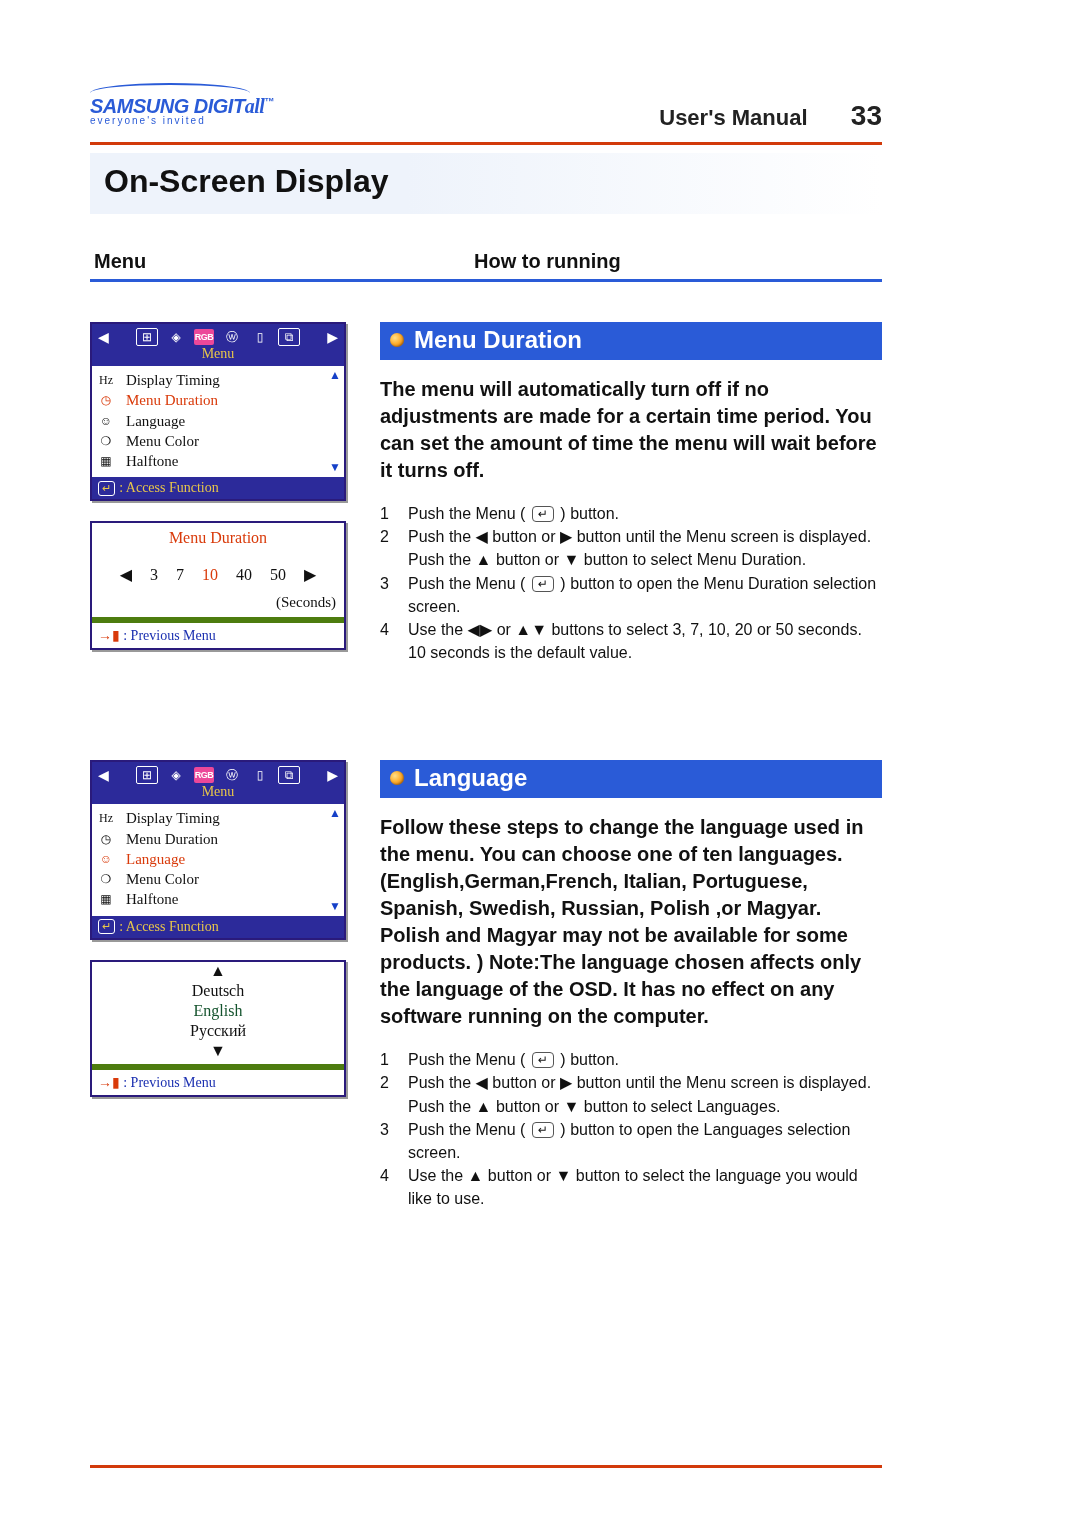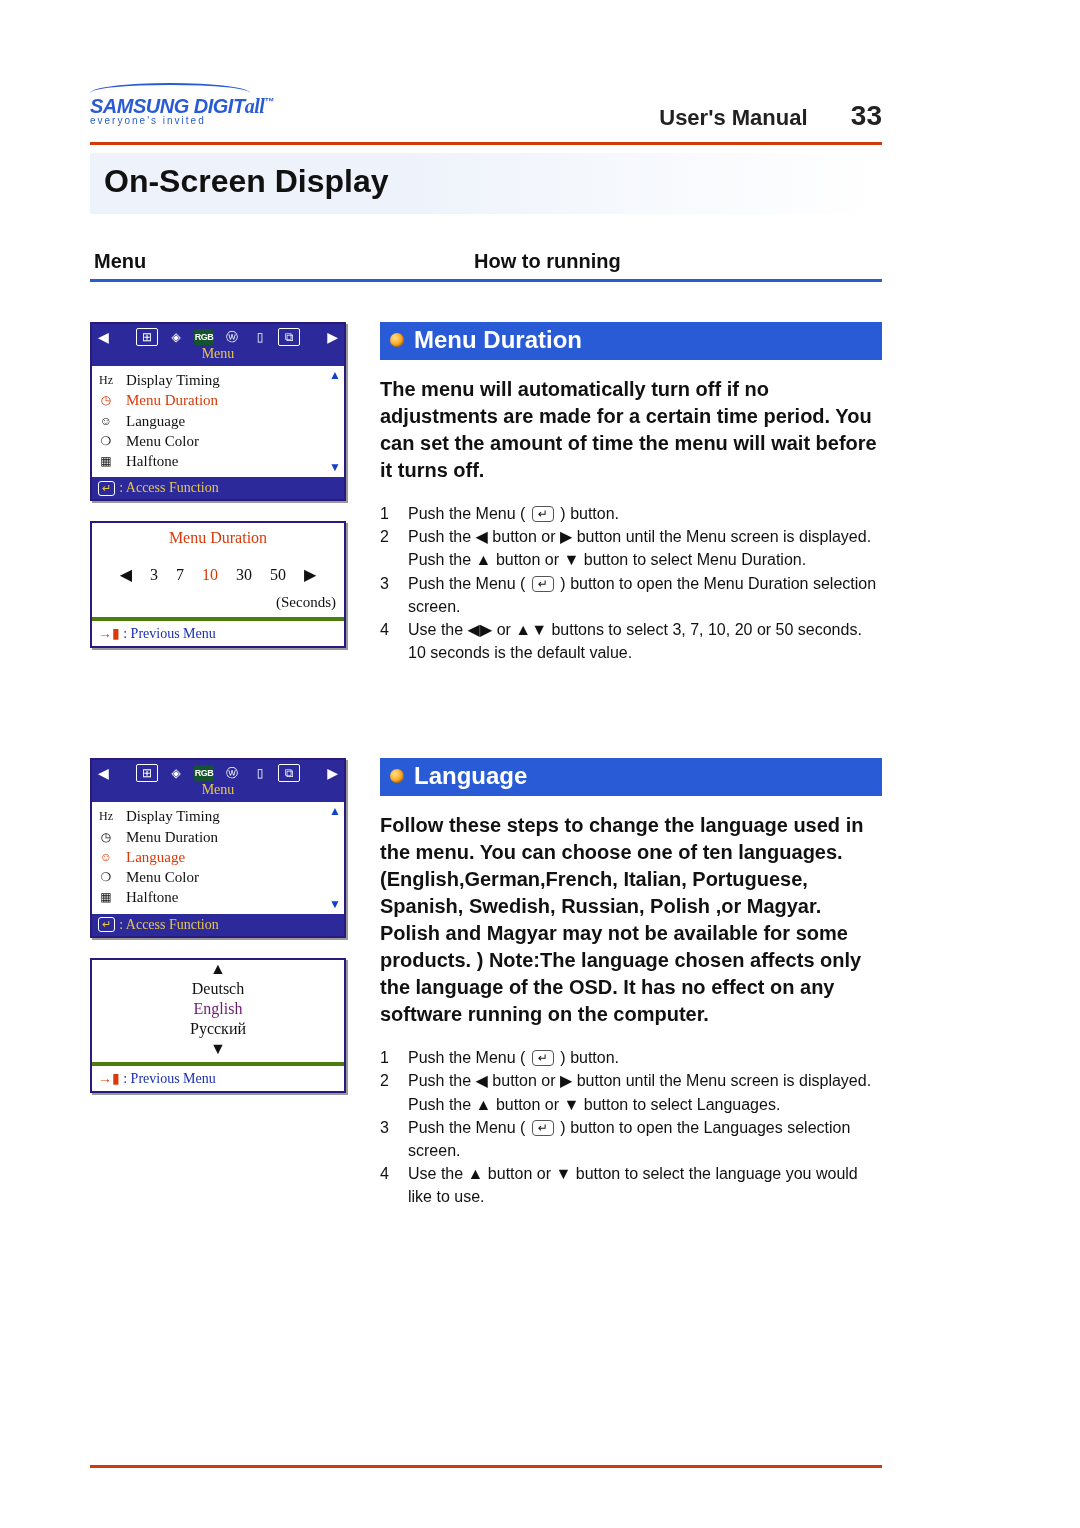--- a/index.html
+++ b/index.html
@@ -111,39 +111,39 @@
     justify-content: space-between;
     padding: 4px 6px 2px 6px;
     font-size: 14px;
   }
   .osd .icon-row .mid-icons { display:flex; gap: 8px; align-items:center; }
   .icon-box {
     display:inline-flex; align-items:center; justify-content:center;
     width: 20px; height: 16px; font-size: 12px;
   }
   .icon-outline { border:1px solid #fff; border-radius:2px; }
-  .icon-rgb { background:#14532d; border-radius:2px; font-size:9px; font-family:Arial; font-weight:bold; color:#fff; letter-spacing:-0.5px;}
+  .icon-rgb { background:#ec4899; border-radius:2px; font-size:9px; font-family:Arial; font-weight:bold; color:#fff; letter-spacing:-0.5px;}
   .osd .menu-label { text-align:center; color:#e8c64a; background:#2c2a9a; font-size:14px; padding:0 0 4px 0; margin-top:-2px;}
   .osd .body { padding: 4px 6px 6px 6px; position: relative; }
   .osd ul.menu-items { list-style:none; margin:0; padding:0; font-size: 15px; line-height:1.35; }
   .osd ul.menu-items li { display:flex; gap:12px; align-items:center; }
   .osd ul.menu-items li.sel { color:#d93a0a; }
   .item-icon { width:16px; text-align:center; font-size:12px; color:#111; }
   .item-icon.sel { color:#d93a0a; }
   .scroll-arrow { position:absolute; right:3px; font-size:12px; color:#1540c8; }
   .scroll-arrow.up   { top: 2px; }
   .scroll-arrow.down { bottom: 2px; }
   .osd .access { background:#2c2a9a; color:#e8c64a; font-size:14px; padding:3px 6px; font-family:"Times New Roman",serif; display:flex; align-items:center; gap:4px;}
   .osd .panel-title { color:#d93a0a; text-align:center; font-size:16px; padding:6px 0 14px 0; }
   .osd .duration-row { display:flex; justify-content:center; gap:18px; align-items:center; font-size:16px; padding:4px 0 6px 0;}
   .osd .duration-row .sel { color:#d93a0a; }
   .osd .unit { text-align:right; padding: 4px 8px 6px 0; font-size:15px; }
   .osd .lang-col { display:flex; flex-direction:column; align-items:center; gap:2px; font-size:16px; padding:0 0 4px 0;}
-  .osd .lang-col .sel { color:#701a75; }
-  .osd .prev { background:#fff; color:#1a2fb0; font-size:14px; padding:4px 6px; border-top:4px solid #4d7c0f; font-family:"Times New Roman",serif;}
+  .osd .lang-col .sel { color:#14532d; }
+  .osd .prev { background:#fff; color:#1a2fb0; font-size:14px; padding:4px 6px; border-top:6px solid #4d7c0f; font-family:"Times New Roman",serif;}
   .keyglyph { display:inline-block; border:1px solid #fff; border-radius:3px; font-size:11px; padding:0 3px; line-height:13px; }
   .footer-rule { position:absolute; left:90px; right:90px; bottom:60px; height:3px; background:#d23a0a;}
 </style>
 </head>
 <body>
 
 <div class="page">
 
   <div class="logo">
     <span class="swoosh"></span><br>
@@ -217,21 +217,21 @@
         </div>
       </div>
 
       <div class="osd">
         <div class="panel-title">Menu Duration</div>
         <div class="duration-row">
           <span>◀</span>
           <span>3</span>
           <span>7</span>
           <span class="sel">10</span>
-          <span>30</span>
+          <span>40</span>
           <span>50</span>
           <span>▶</span>
         </div>
         <div class="unit">(Seconds)</div>
         <div class="prev">
           <span style="color:#d93a0a">→▮</span>
           <span>: Previous Menu</span>
         </div>
       </div>
 

